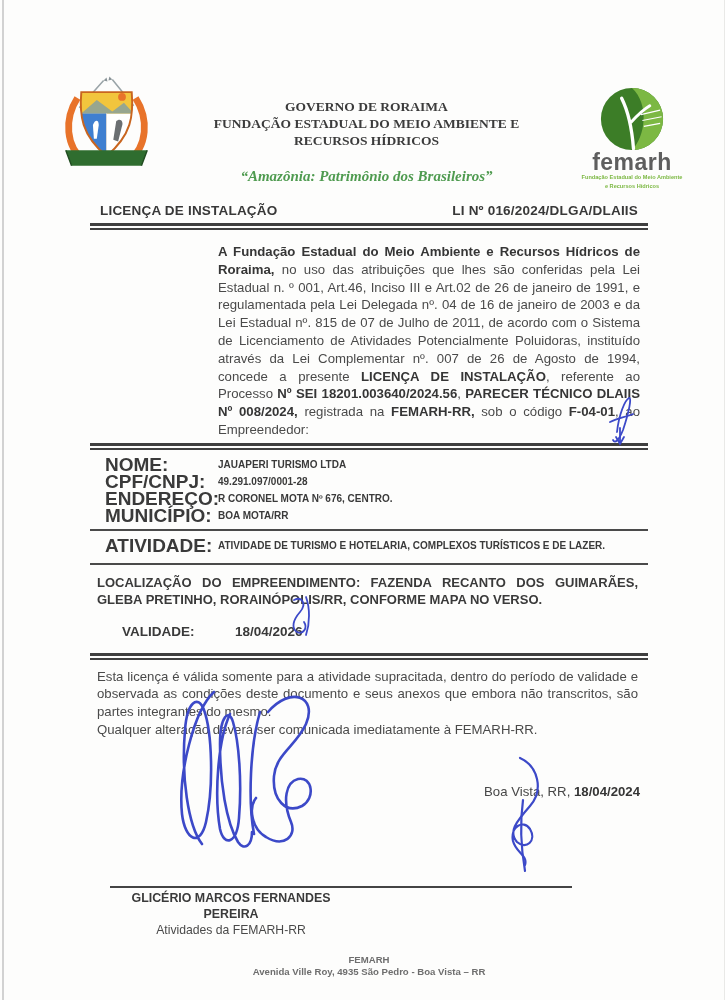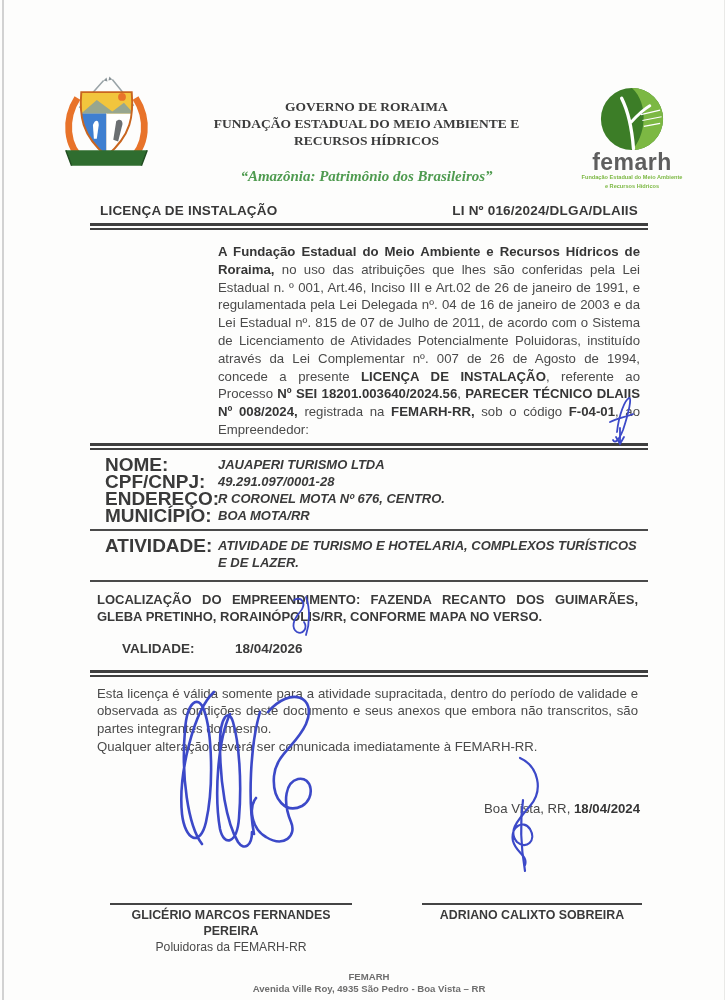--- a/index.html
+++ b/index.html
@@ -41,36 +41,36 @@
   
   .preamble{
     margin:13px 0 0 128px;width:422px;
     font-size:13.2px;line-height:17.8px;text-align:justify;color:#4a4a4a;
   }
   .preamble .b, .b{font-weight:bold;color:#363636;}
 
   
   .kv{display:grid;grid-template-columns:113px 1fr;padding:6px 10px 5px 15px;}
   .kv .lab{font-weight:bold;font-size:19px;line-height:17px;color:#3a3a3a;}
-  .kv .val{font-weight:bold;font-size:13px;line-height:17px;color:#3a3a3a;font-style:italic;}
+  .kv .val{font-weight:bold;font-size:10px;line-height:17px;color:#3a3a3a;}
   .section-gap{margin-top:0;}
 
   .location{margin:9px 10px 0 7px;font-weight:bold;font-size:13px;line-height:17.5px;text-align:justify;color:#3a3a3a;}
 
   .validity{display:grid;grid-template-columns:113px 1fr;padding:15px 10px 14px 15px;}
   .validity .lab,.validity .val{font-weight:bold;font-size:13.5px;color:#3a3a3a;margin-left:17px;}
 
   
   .terms{margin:8px 10px 0 7px;font-size:13.2px;line-height:17.6px;text-align:justify;color:#4a4a4a;}
 
   
   .sig-zone{position:relative;height:148px;}
   .dateline{position:absolute;right:8px;top:46px;font-size:13.2px;color:#474747;}
 
-  .sig-row{display:flex;justify-content:space-between;padding:0 6px 0 20px;position:relative;}
+  .sig-row{display:flex;padding:0 6px 0 20px;position:relative;}
   .sig-block{text-align:center;border-top:2px solid #444;}
   .sig-block.left{width:242px;}
   .sig-block.right{width:220px;}
   .sig-name{font-weight:bold;font-size:12.4px;line-height:16px;color:#3a3a3a;margin-top:2px;}
   .sig-role{font-size:12.2px;line-height:16px;color:#4a4a4a;}
 
   .ink{position:absolute;pointer-events:none;}
   .ink path{stroke:var(--ink-blue);fill:none;stroke-linecap:round;}
   .sig-big{left:148px;top:682px;width:188px;height:178px;z-index:3;}
   .sig-small{left:492px;top:752px;width:64px;height:122px;z-index:3;}
@@ -183,24 +183,23 @@
     <div class="terms">Esta licença é válida somente para a atividade supracitada, dentro do período de validade e observada as condições deste documento e seus anexos que embora não transcritos, são partes integrantes do mesmo.</div>
     <div class="terms" style="margin-top:0;">Qualquer alteração deverá ser comunicada imediatamente à FEMARH-RR.</div>
 
     <div class="sig-zone">
       <div class="dateline"><span>Boa Vista, RR, </span><span class="b">18/04/2024</span></div>
     </div>
 
     <div class="sig-row">
       <div class="sig-block left">
         <div class="sig-name">GLICÉRIO MARCOS FERNANDES PEREIRA</div>
-        <div class="sig-role">Poluidoras da FEMARH-RR</div>
+        <div class="sig-role">Atividades da FEMARH-RR</div>
       </div>
       <div class="sig-block right">
-        <div class="sig-name">ADRIANO CALIXTO SOBREIRA</div>
       </div>
     </div>
 
     <div class="footer">
       <div class="l">FEMARH</div>
       <div class="l">Avenida Ville Roy, 4935 São Pedro - Boa Vista – RR</div>
 
     </div>
   </div>
 

